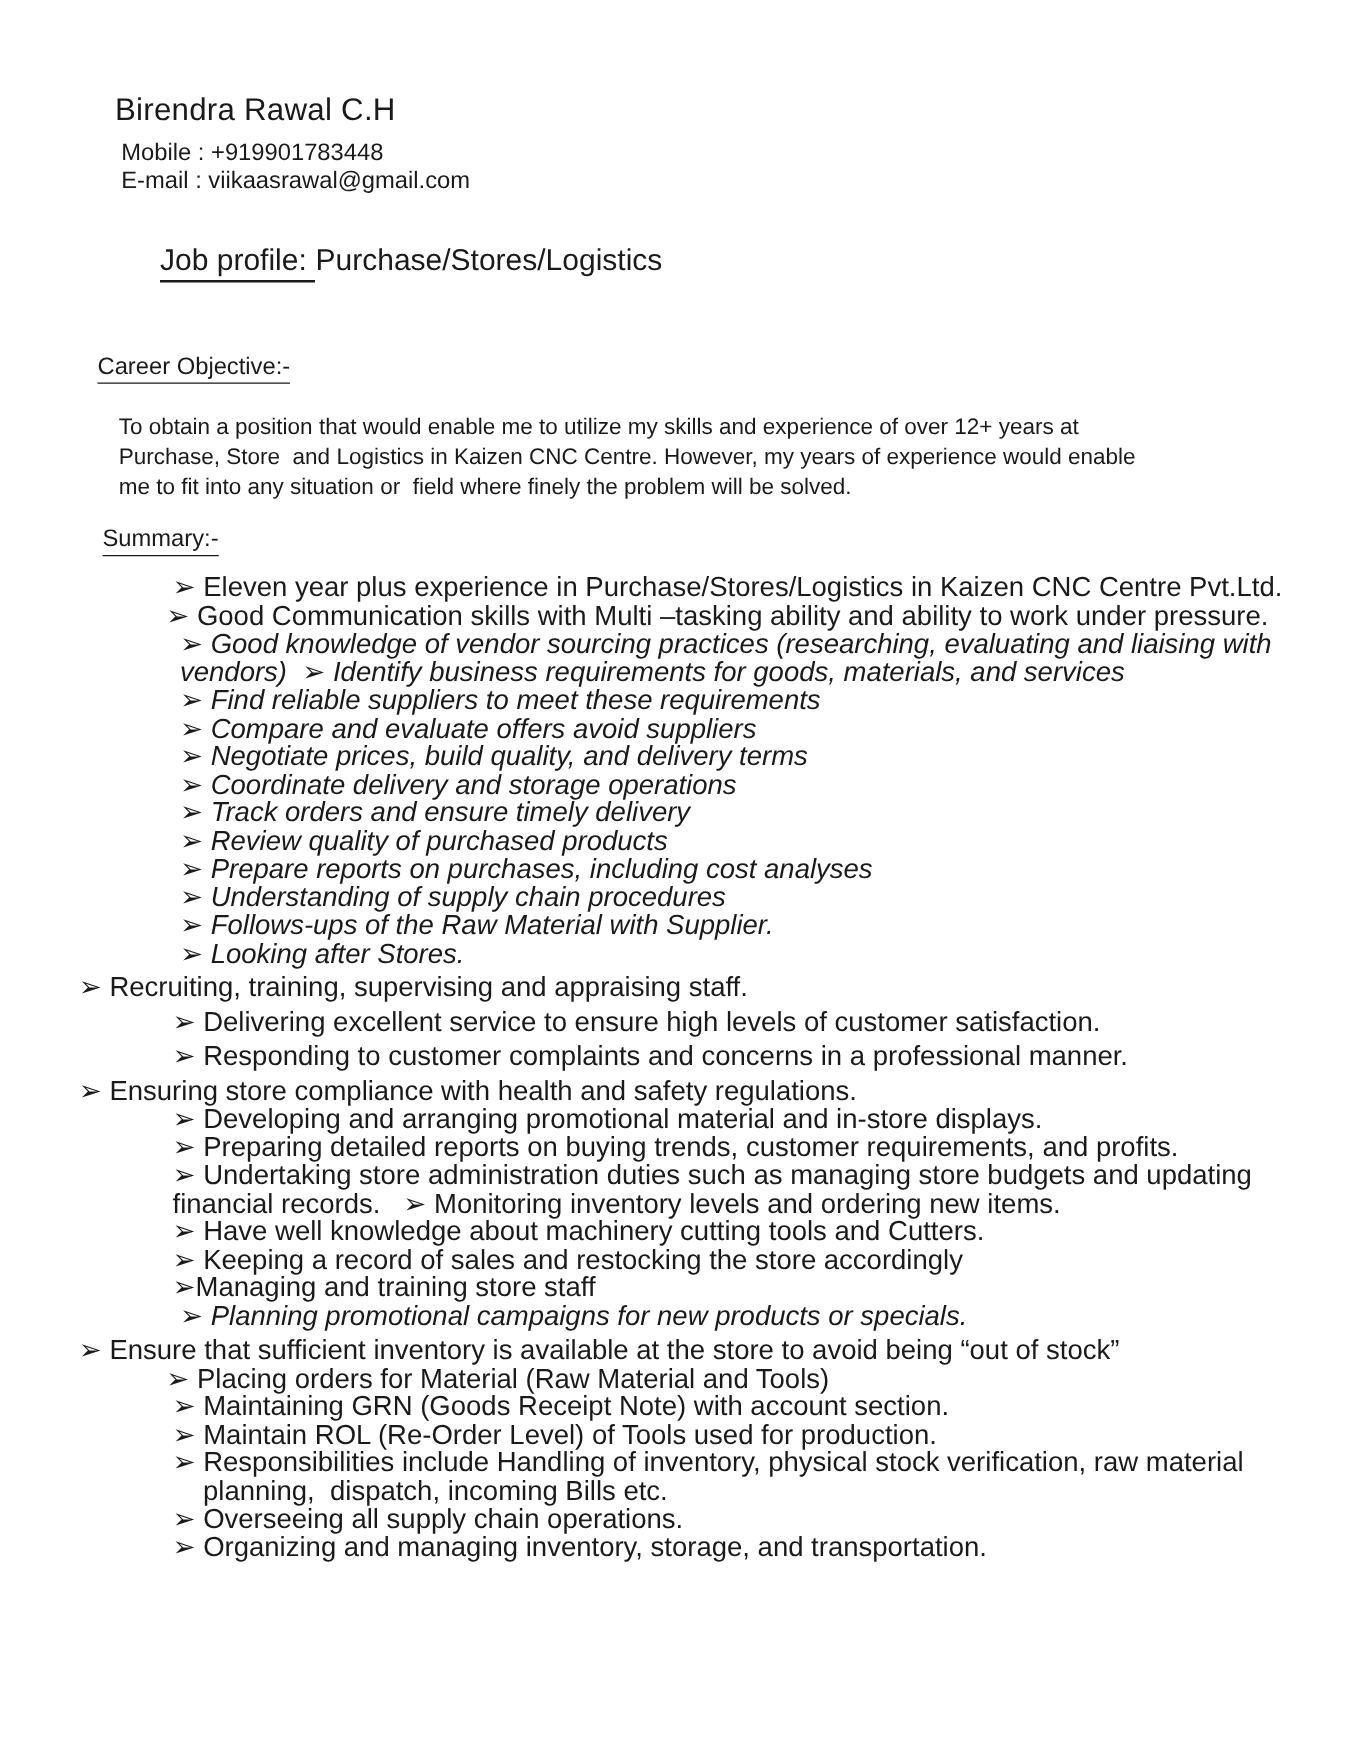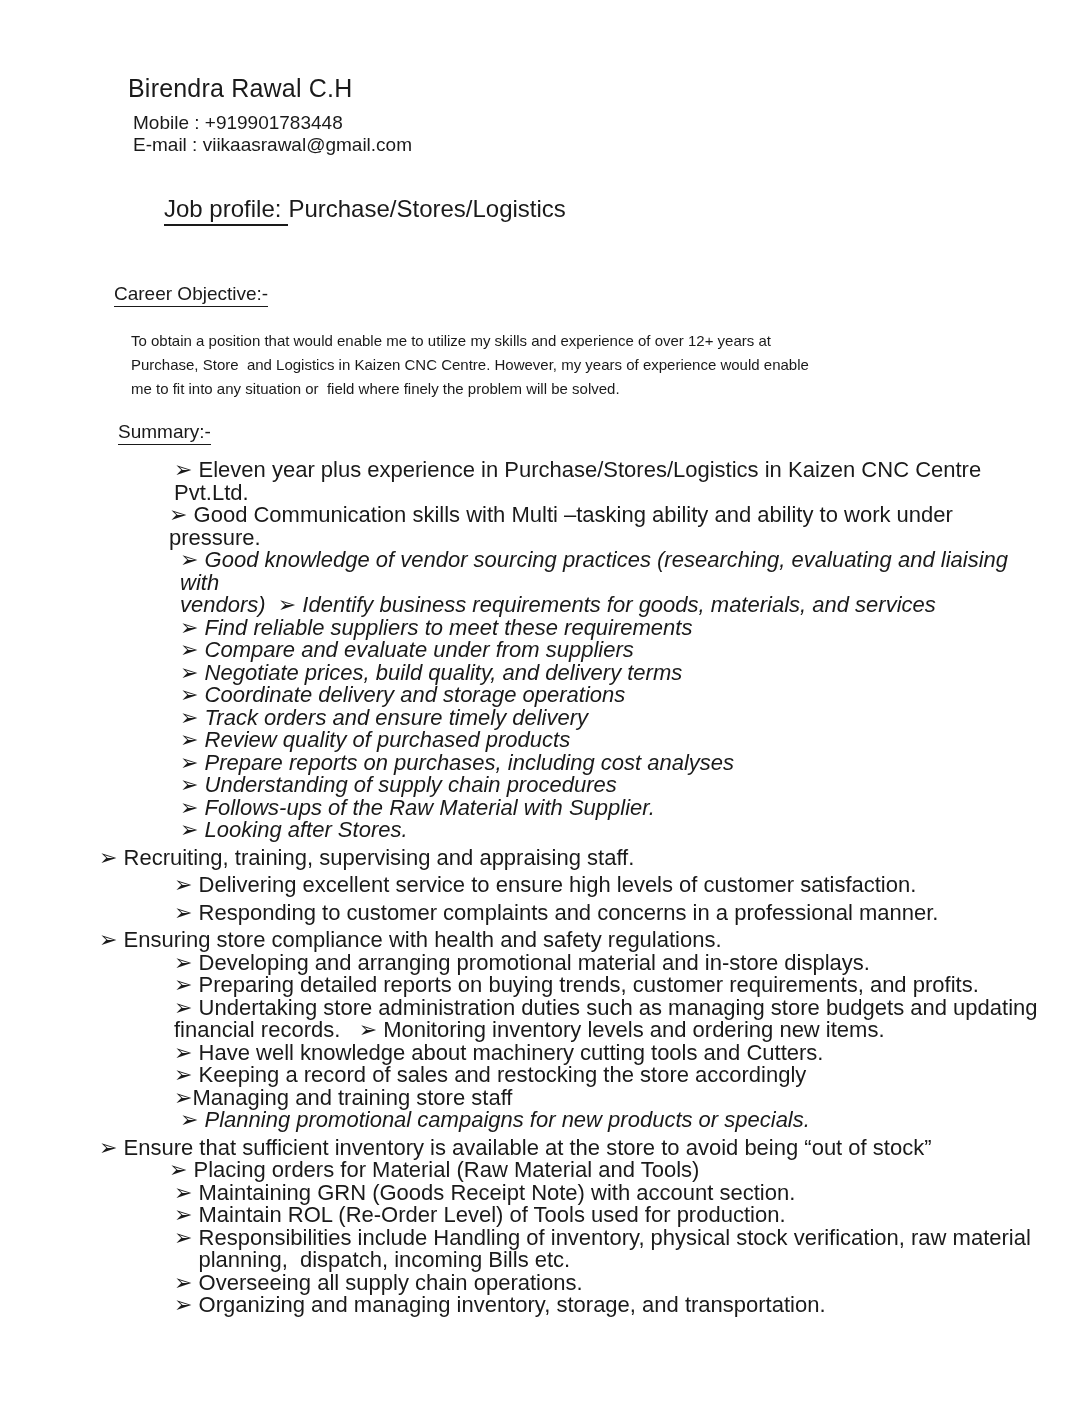--- a/index.html
+++ b/index.html
@@ -11,21 +11,21 @@
     width: 1088px;
     height: 1408px;
     font-family: "Liberation Sans", "DejaVu Sans", sans-serif;
     color: #1a1a1a;
     overflow: hidden;
   }
   .page {
     box-sizing: border-box;
     width: 1088px;
     height: 1408px;
-    padding: 73px 40px 0 99px;
+    padding: 73px 40px 0 63px;
   }
   .person-name {
     margin-left: 29px;
     font-size: 25px;
     line-height: 30px;
     letter-spacing: 0.2px;
   }
   .contact {
     margin-top: 9px;
     margin-left: 34px;
@@ -50,21 +50,21 @@
     border-bottom: 1.5px solid #1a1a1a;
     padding-bottom: 1px;
   }
   .obj-head {
     margin-top: 57px;
     margin-left: 15px;
   }
   .objective {
     margin-top: 22px;
     margin-left: 32px;
-    font-size: 15px;
+    font-size: 18px;
     line-height: 24px;
     white-space: pre-wrap;
     max-width: 900px;
   }
   .sum-head {
     margin-top: 20px;
     margin-left: 19px;
   }
   .list {
     margin-top: 14px;
@@ -104,21 +104,21 @@
 me to fit into any situation or  field where finely the problem will be solved.</div>
 
   <div class="h-underline sum-head">Summary:-</div>
 
   <div class="list">
       <div class="li ind2">➢ Eleven year plus experience in Purchase/Stores/Logistics in Kaizen CNC Centre Pvt.Ltd.</div>
       <div class="li ind1">➢ Good Communication skills with Multi –tasking ability and ability to work under pressure.</div>
       <div class="li ind3">➢ Good knowledge of vendor sourcing practices (researching, evaluating and liaising with
 vendors)  ➢ Identify business requirements for goods, materials, and services</div>
       <div class="li ind3">➢ Find reliable suppliers to meet these requirements</div>
-      <div class="li ind3">➢ Compare and evaluate under from suppliers</div>
+      <div class="li ind3">➢ Compare and evaluate offers avoid suppliers</div>
       <div class="li ind3">➢ Negotiate prices, build quality, and delivery terms</div>
       <div class="li ind3">➢ Coordinate delivery and storage operations</div>
       <div class="li ind3">➢ Track orders and ensure timely delivery</div>
       <div class="li ind3">➢ Review quality of purchased products</div>
       <div class="li ind3">➢ Prepare reports on purchases, including cost analyses</div>
       <div class="li ind3">➢ Understanding of supply chain procedures</div>
       <div class="li ind3">➢ Follows-ups of the Raw Material with Supplier.</div>
       <div class="li ind3">➢ Looking after Stores.</div>
       <div class="li ind0 gap">➢ Recruiting, training, supervising and appraising staff.</div>
       <div class="li ind2 gap">➢ Delivering excellent service to ensure high levels of customer satisfaction.</div>

